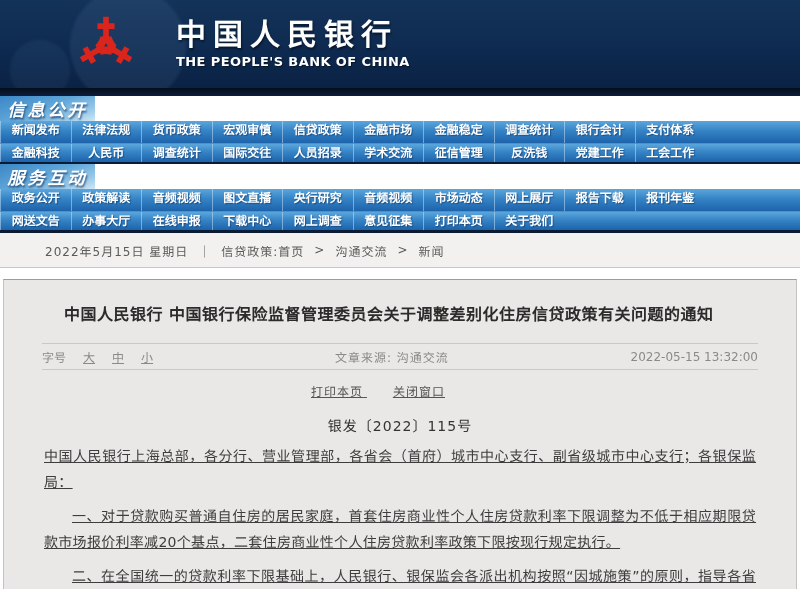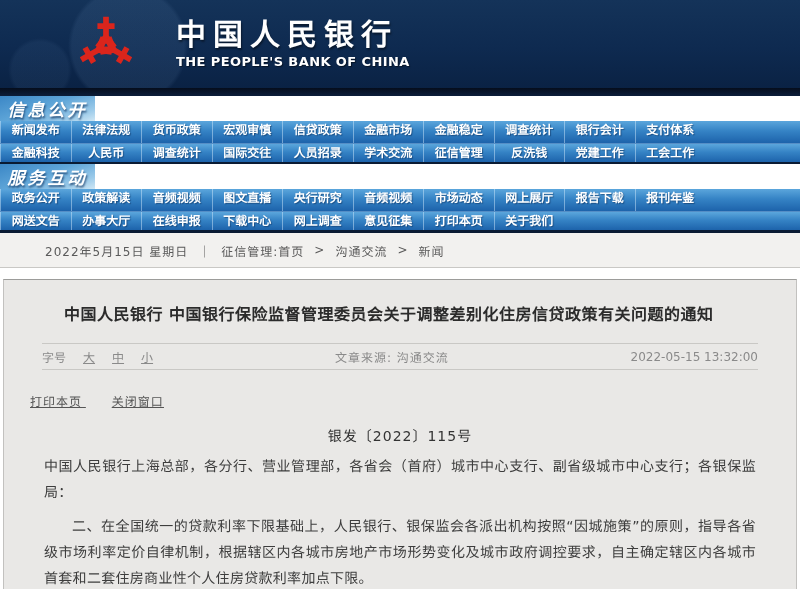--- a/index.html
+++ b/index.html
@@ -68,26 +68,26 @@
   }
   .meta-divider { border:none; border-top:1px solid #c9c8c5; margin:17px 38px 0; }
   .meta-row {
     display:flex; align-items:center; margin:0 38px; height:25px;
     font-size:12px; color:#8a8a8a;
   }
   .meta-left { display:flex; align-items:center; gap:17px; }
   .meta-left .fs-link { text-decoration:underline; cursor:pointer; color:#8a8a8a; }
   .meta-center { flex:1; text-align:center; letter-spacing:1px; }
   .meta-right { white-space:nowrap; }
-  .action-row { text-align:left; margin:22px 70px 0 0; font-size:12px; color:#555;text-decoration:underline; }
+  .action-row { text-align:center; margin:12px 70px 0 0; font-size:12px; color:#555;text-decoration:underline; }
   .action-link { text-decoration:underline; cursor:pointer; margin-left:26px; letter-spacing:1px; }
   .doc-number { text-align:center; margin-top:16px; font-size:14px; color:#333; letter-spacing:1px; }
   .article-body { margin:8px 40px 0; color:#3d3d3d; font-size:14px; line-height:26px;
     text-align:justify; letter-spacing:.3px; }
-  .article-body p { margin:8px 0; text-indent:2em; }
+  .article-body p { margin:8px 0; text-indent:2em;text-decoration:underline; }
   .article-body p:first-child { text-indent:0; }
 </style>
 </head>
 <body>
 
 <div class="site-header">
   <svg class="logo-icon" viewBox="-42 -44 84 84">
     <g fill="#da251c">
       <g>
         <polygon points="-4,-40 4,-40 4,-31 12,-31 12,-23 4,-23 4,-14 15,0 7,6 0,-3 -7,6 -15,0 -4,-14 -4,-23 -12,-23 -12,-31 -4,-31"></polygon>
@@ -168,21 +168,21 @@
         </div>
     </div>
   </div>
 
   <div class="nav-bottomstrip"></div>
 </div>
 
 <div class="breadcrumb-bar">
   <span class="seg">2022年5月15日 星期日</span>
   <span class="seg">｜</span>
-  <span class="seg"><span>征信管理:</span><span class="crumb">首页</span></span>
+  <span class="seg"><span>信贷政策:</span><span class="crumb">首页</span></span>
   <span class="seg">&gt;</span>
   <span class="seg crumb">沟通交流</span>
   <span class="seg">&gt;</span>
   <span class="seg crumb">新闻</span>
 </div>
 
 <div class="gap-strip"></div>
 
 <div class="content-panel">
   <div class="article-title">中国人民银行 中国银行保险监督管理委员会关于调整差别化住房信贷政策有关问题的通知</div>
@@ -205,15 +205,16 @@
   <div class="action-row">
     <span class="action-link">打印本页</span>
     <span class="action-link">关闭窗口</span>
   </div>
 
   <div class="doc-number">银发〔2022〕115号</div>
 
   <div class="article-body">
 
   <p>中国人民银行上海总部，各分行、营业管理部，各省会（首府）城市中心支行、副省级城市中心支行；各银保监局：</p>
+      <p>一、对于贷款购买普通自住房的居民家庭，首套住房商业性个人住房贷款利率下限调整为不低于相应期限贷款市场报价利率减20个基点，二套住房商业性个人住房贷款利率政策下限按现行规定执行。</p>
       <p>二、在全国统一的贷款利率下限基础上，人民银行、银保监会各派出机构按照“因城施策”的原则，指导各省级市场利率定价自律机制，根据辖区内各城市房地产市场形势变化及城市政府调控要求，自主确定辖区内各城市首套和二套住房商业性个人住房贷款利率加点下限。</p>
     </div>
 </div>
 
 </body></html>

